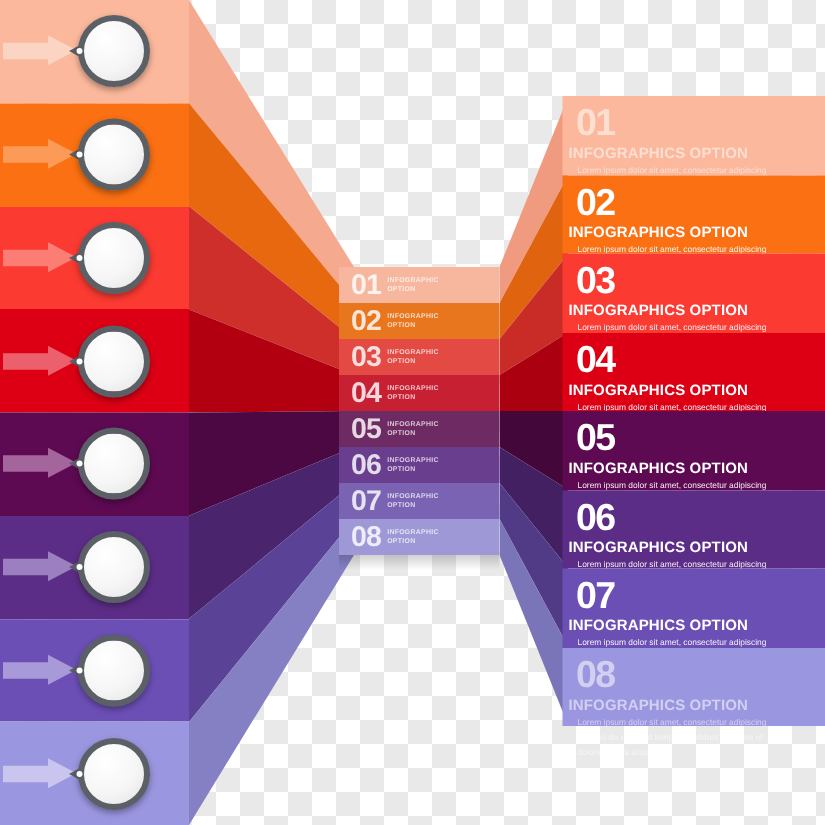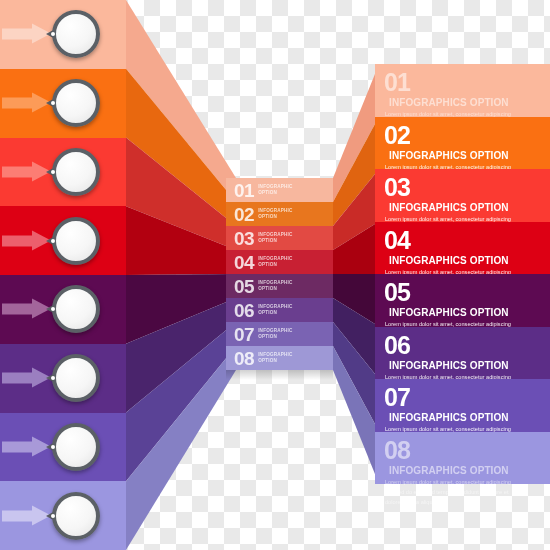--- a/index.html
+++ b/index.html
@@ -75,21 +75,21 @@
   .sr{position:absolute;left:0;width:46px;}
 
   
   .right-panel{position:absolute;left:375px;top:0;width:175px;height:550px;}
   .rrow{position:absolute;left:0;width:175px;}
   .rrow .rnum{
     position:absolute;left:9px;top:6px;
     font-size:25px;font-weight:bold;line-height:1;color:#ffffff;letter-spacing:-1px;
   }
   .rrow .rhead{
-    position:absolute;left:14px;top:33px;
+    position:absolute;left:4px;top:33px;
     font-size:10px;font-weight:bold;color:#ffffff;letter-spacing:.1px;
   }
   .rrow .rbody{
     position:absolute;left:10px;top:45px;width:130px;
     font-size:5.6px;line-height:1.85;color:rgba(255,255,255,.92);
   }
   .dim .rnum,.dim .rhead,.dim .rbody{color:rgba(255,255,255,.55);}
 
   
   .floor{

